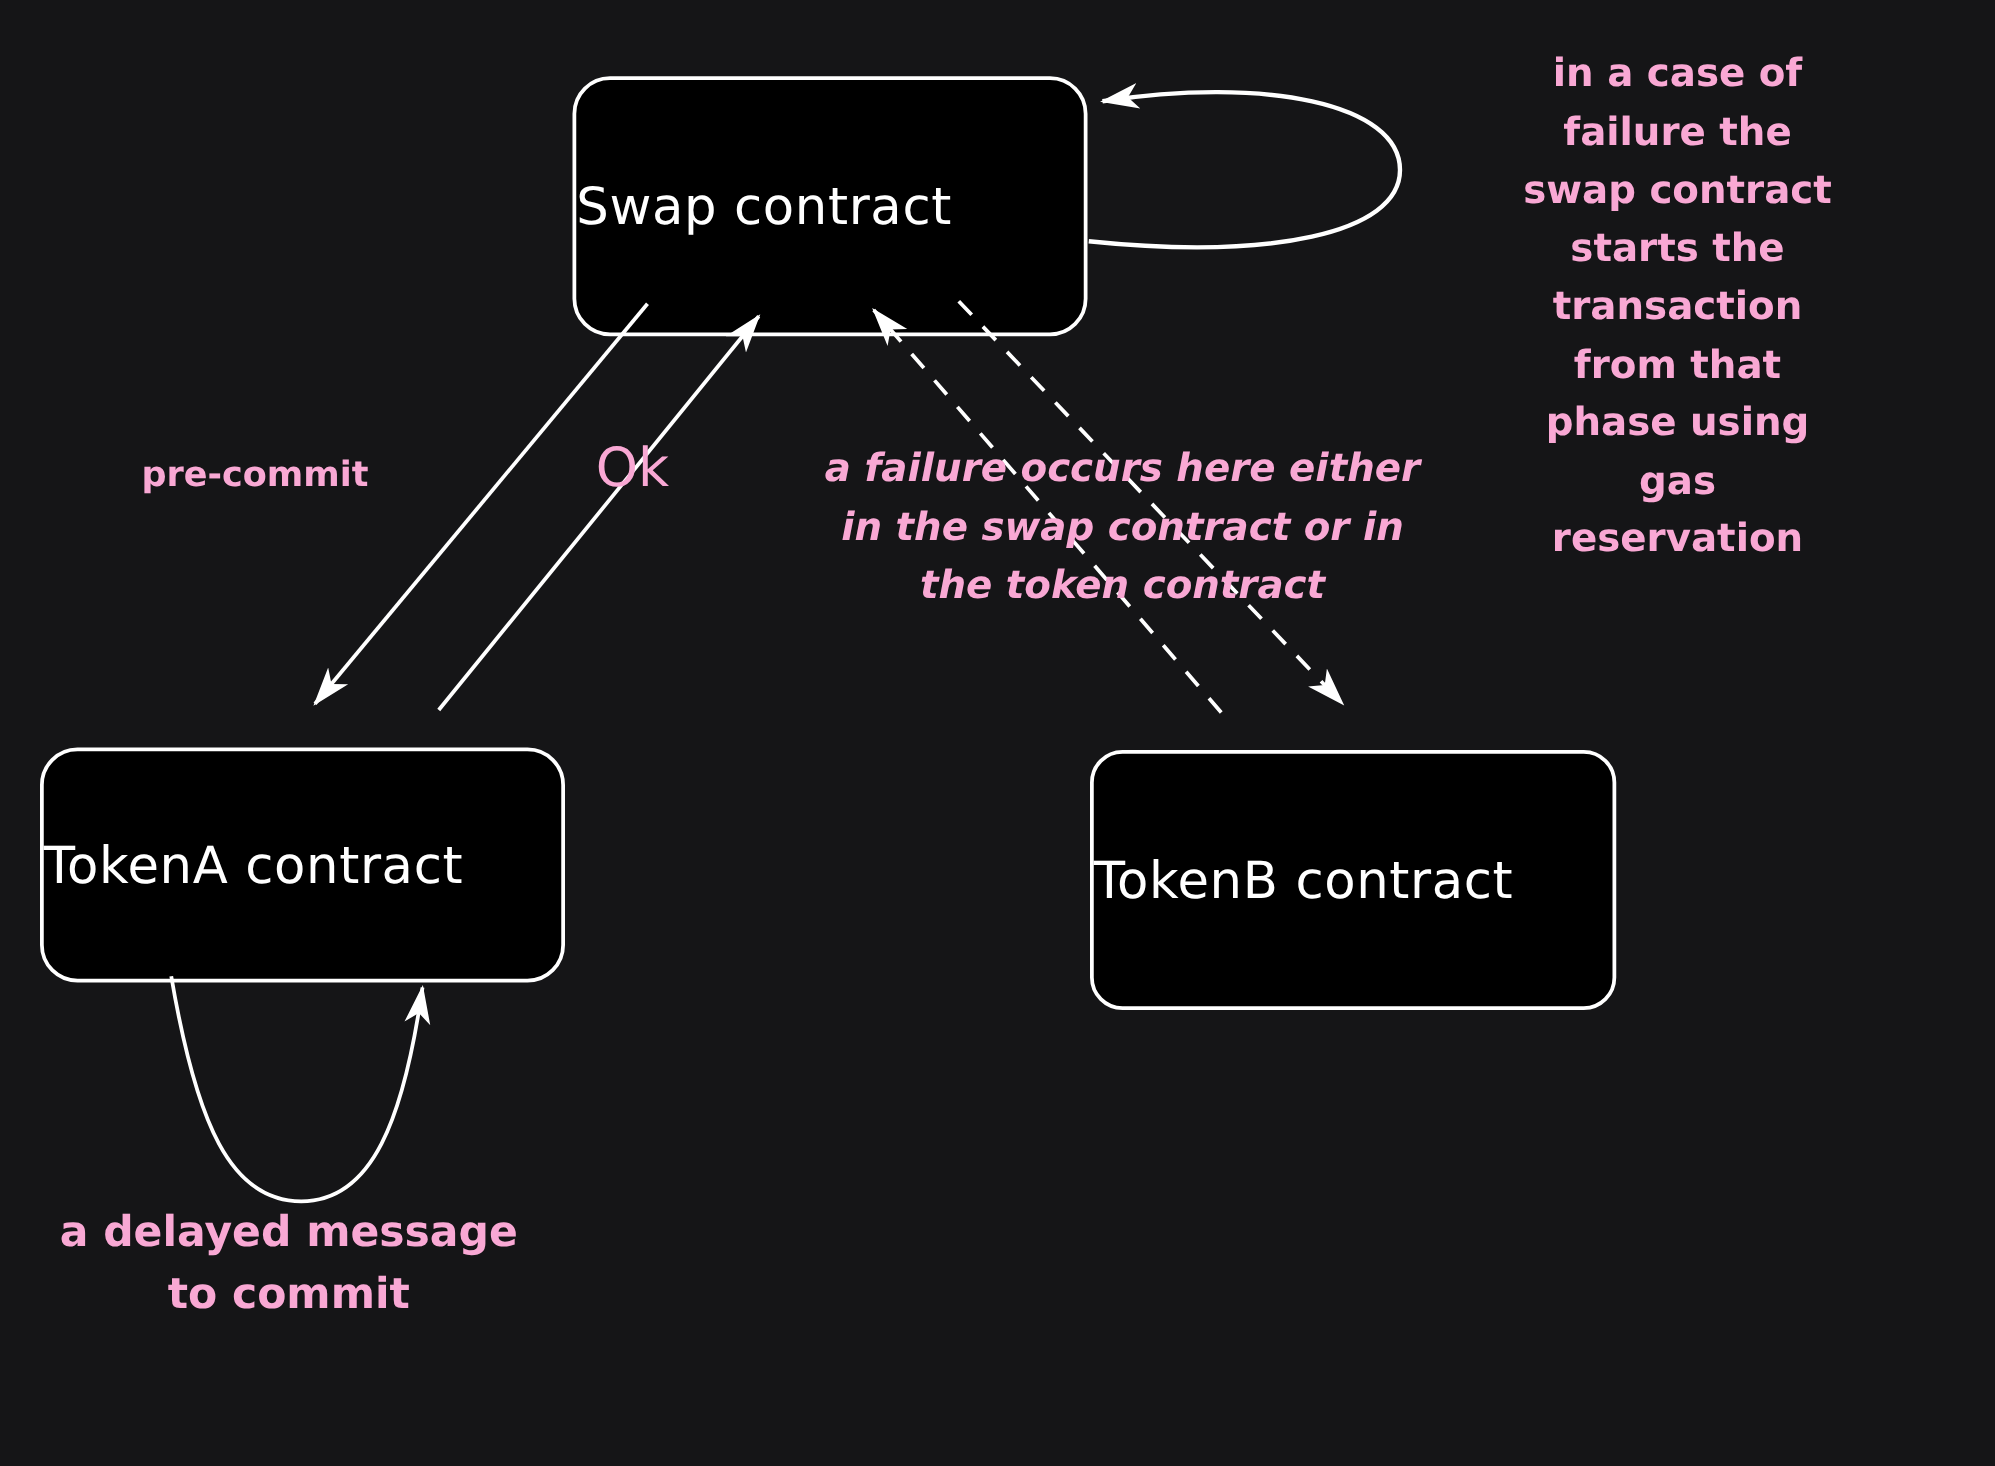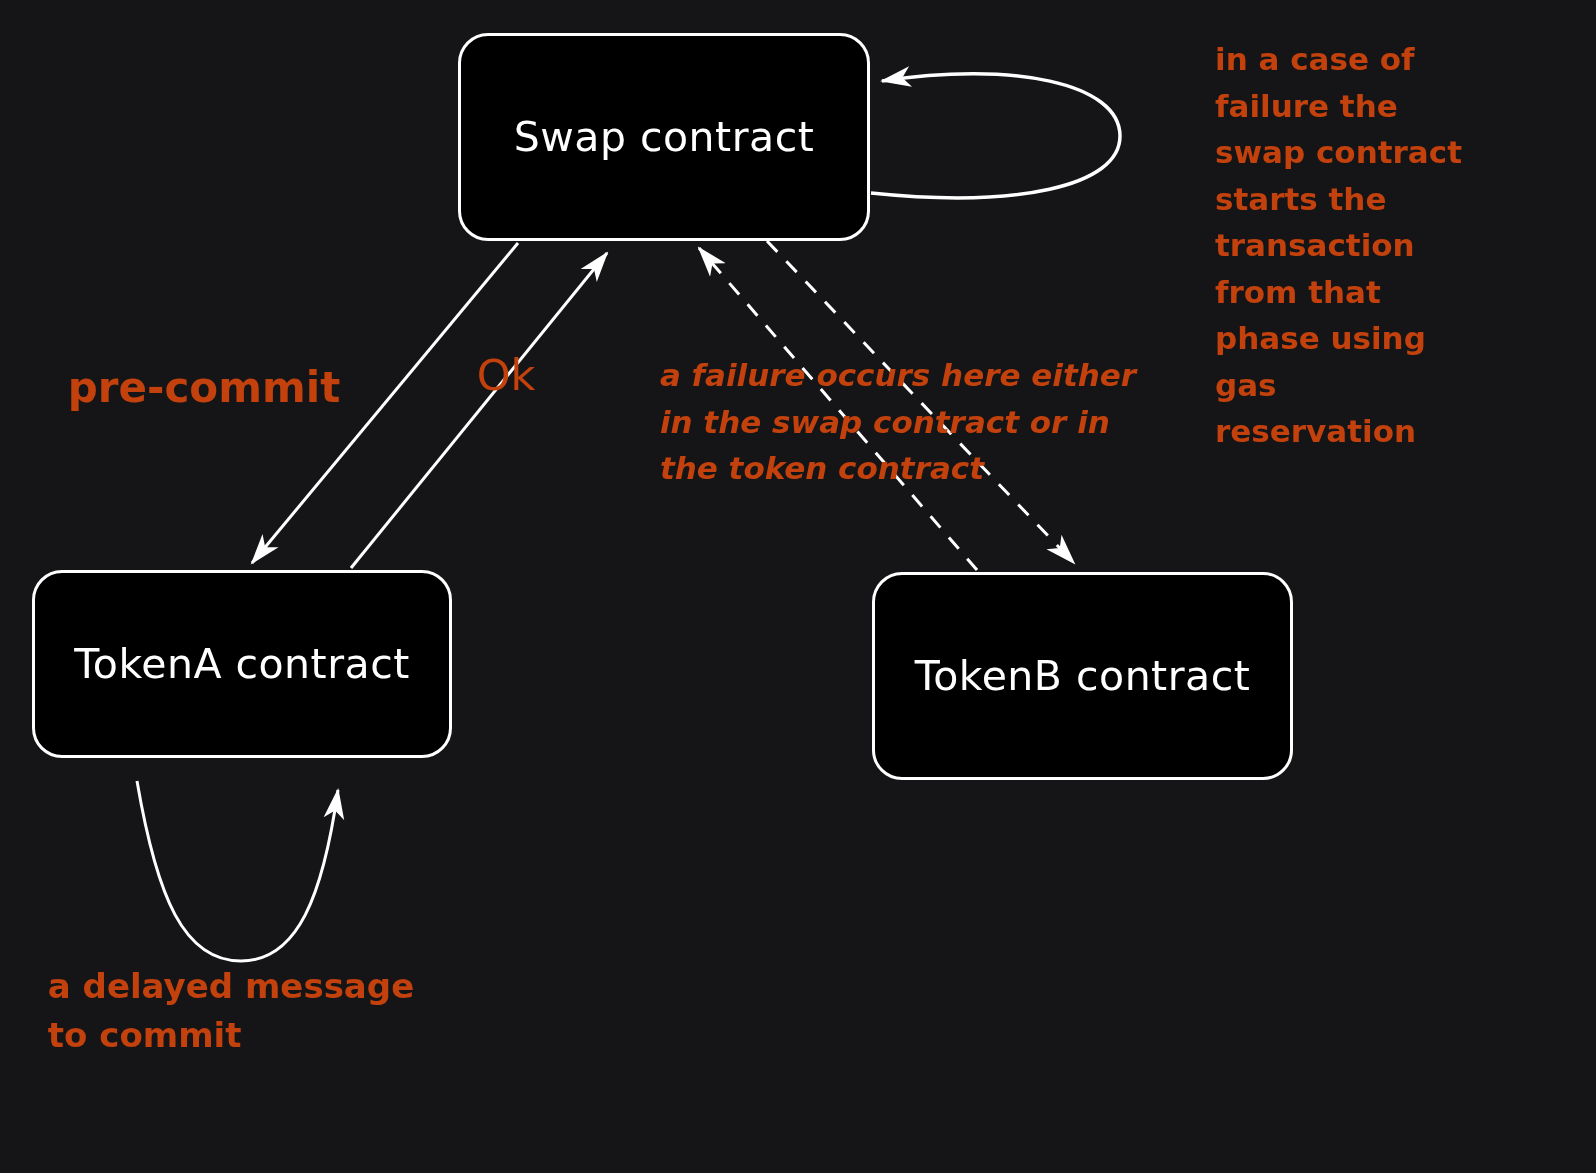--- a/index.html
+++ b/index.html
@@ -15,64 +15,64 @@
     overflow: hidden;
     font-family: "DejaVu Sans", sans-serif;
   }
   .node {
     position: absolute;
     background: #000000;
     border: 3px solid #ffffff;
     border-radius: 30px;
     display: flex;
     align-items: center;
-    justify-content: center;
     color: #ffffff;
     font-size: 41px;
     font-weight: 400;
     letter-spacing: 0.5px;
     z-index: 1;
     box-sizing: border-box;
+    margin-top: 28px;
   }
   .edges {
     position: absolute;
     left: 0;
     top: 0;
     z-index: 2;
     pointer-events: none;
   }
   .label {
     position: absolute;
     transform: translateX(-50%);
-    color: #c2410c;
-    text-align: left;
+    color: #f9a8d4;
+    text-align: center;
     white-space: pre-line;
     z-index: 3;
   }
   .label.bold { font-weight: 700; }
-  .lbl-precommit  { font-size: 42px; line-height: 1.1; }
+  .lbl-precommit  { font-size: 28px; line-height: 1.1; }
   .lbl-ok         { font-size: 43px; font-weight: 400; }
   .lbl-failure    { font-size: 31px; line-height: 1.5; font-style: italic; }
   .lbl-gas        { font-size: 31px; line-height: 1.5; }
   .lbl-delayed    { font-size: 34px; line-height: 1.45; }
 </style>
 </head>
 <body>
 
 <div class="canvas">
 
   <div class="node" style="left:458px; top:33px; width:412px; height:208px;">
     <span>Swap contract</span>
   </div>
 
   <div class="node" style="left:32px; top:570px; width:420px; height:188px;">
     <span>TokenA contract</span>
   </div>
 
-  <div class="node" style="left:872px; top:572px; width:421px; height:208px;">
+  <div class="node" style="left:872px; top:572px; width:421px; height:208px;border-radius:26px;">
     <span>TokenB contract</span>
   </div>
 
   <svg class="edges" width="1596" height="1173" viewBox="0 0 1596 1173">
     <defs>
       <marker id="arrow" viewBox="0 0 16 12" refX="14.5" refY="6" markerWidth="32" markerHeight="24" orient="auto" markerUnits="userSpaceOnUse">
         <path d="M0 0.8 L15.5 6 L0 11.2 L4.2 6 Z" fill="#ffffff"></path>
       </marker>
     </defs>
 

